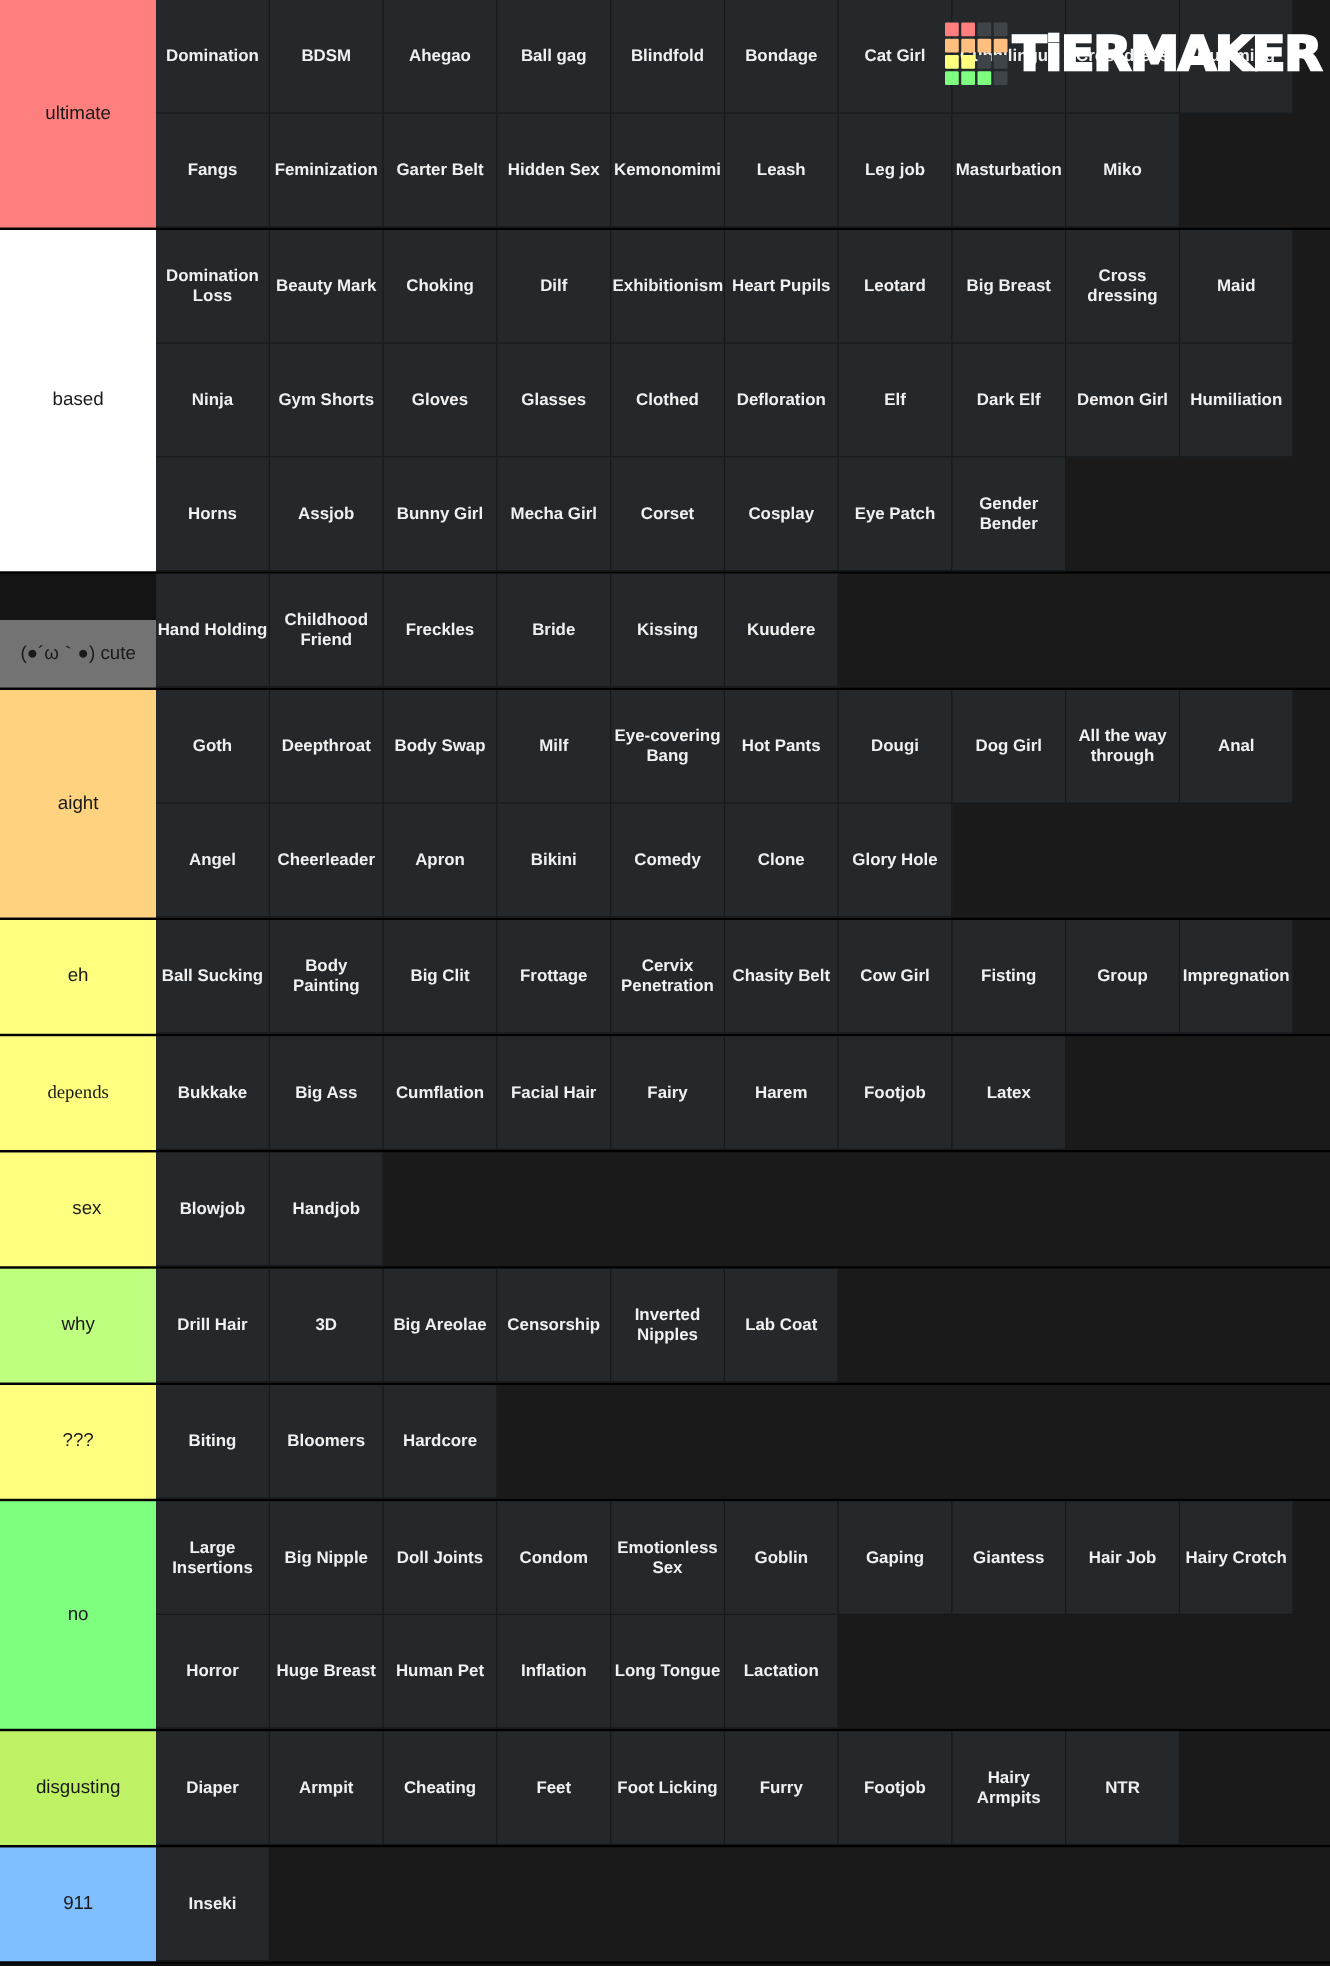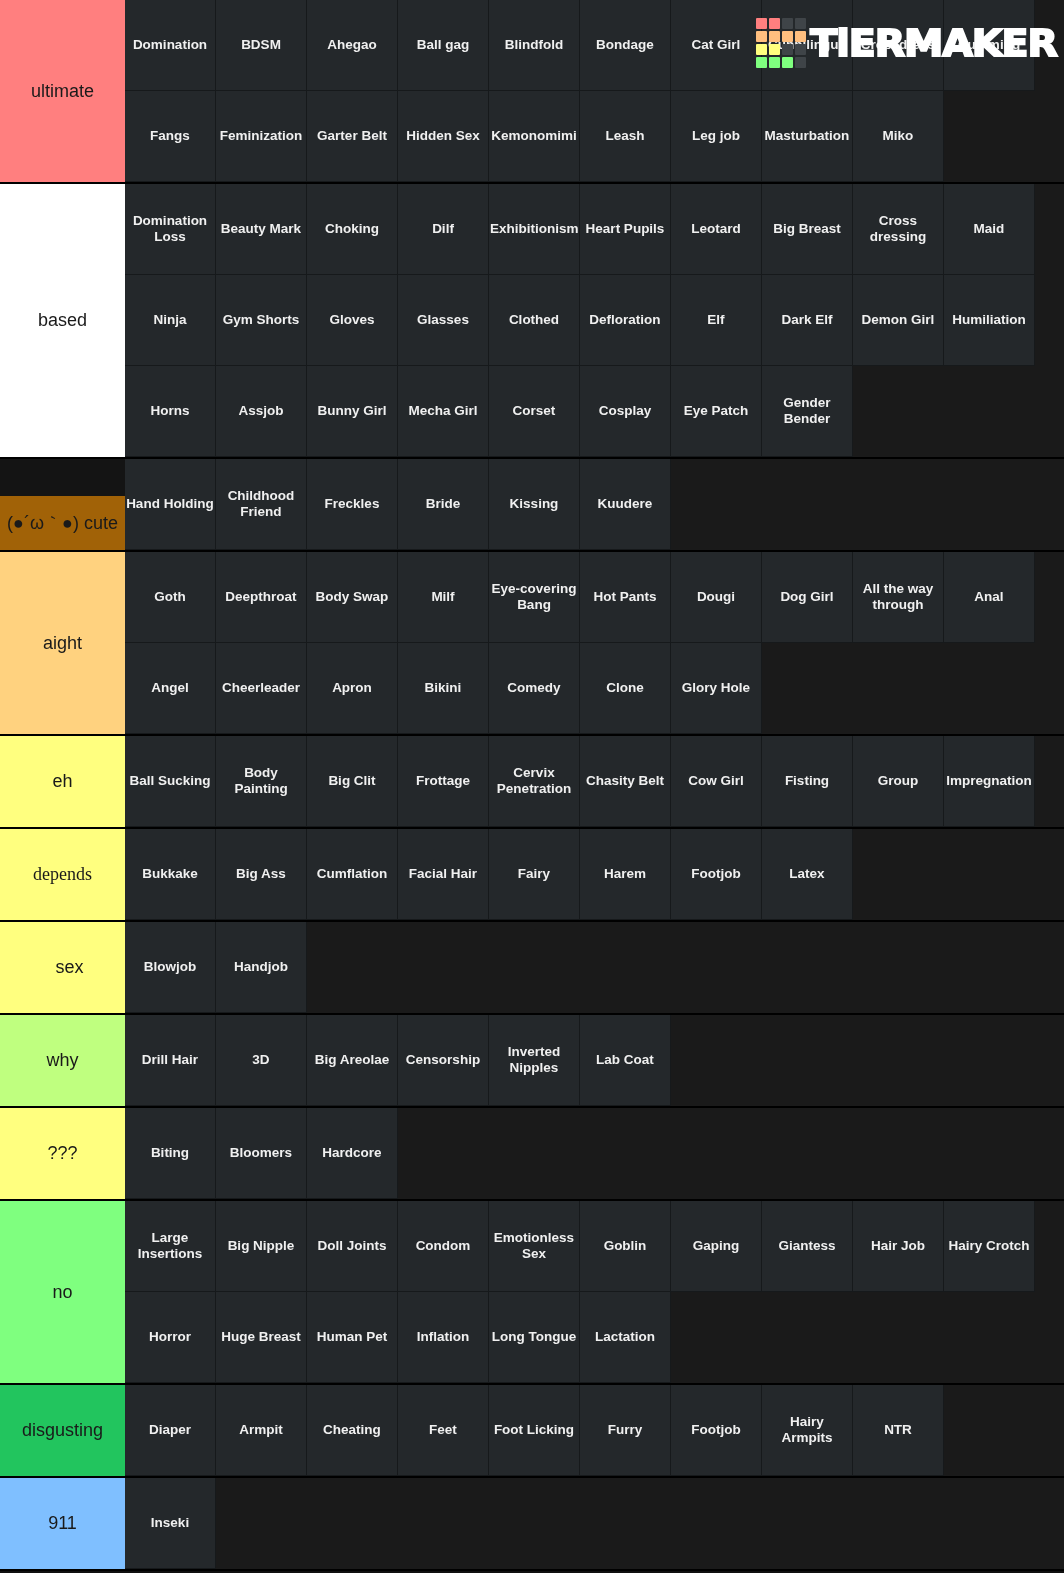--- a/index.html
+++ b/index.html
@@ -22,21 +22,21 @@
   }
   .tier-label {
     width: 125px;
     min-width: 125px;
     flex: 0 0 125px;
     display: flex;
     align-items: center;
     justify-content: center;
     text-align: center;
     color: #1a1a1a;
-    font-size: 18px;
+    font-size: 15px;
     font-family: "Liberation Sans", sans-serif;
     font-weight: 400;
     line-height: 1.25;
     padding: 2px;
     overflow: hidden;
     word-break: break-word;
   }
   .tier-items {
     flex: 1 1 auto;
     display: flex;
@@ -252,21 +252,21 @@
         </div>
         <div class="tier-item">
           <span>Eye Patch</span>
         </div>
         <div class="tier-item">
           <span>Gender Bender</span>
         </div>
       </div>
     </div>
     <div class="tier-row">
-      <div class="tier-label" style="background: #a16207; margin-top: 37px;">(●´ω｀●) cute</div>
+      <div class="tier-label" style="background: #737373; margin-top: 37px;">(●´ω｀●) cute</div>
       <div class="tier-items">
         <div class="tier-item">
           <span>Hand Holding</span>
         </div>
         <div class="tier-item">
           <span>Childhood Friend</span>
         </div>
         <div class="tier-item nowrapcell">
           <span>Freckles</span>
         </div>
@@ -496,21 +496,21 @@
         </div>
         <div class="tier-item">
           <span>Long Tongue</span>
         </div>
         <div class="tier-item nowrapcell">
           <span>Lactation</span>
         </div>
       </div>
     </div>
     <div class="tier-row">
-      <div class="tier-label" style="background: #22c55e;">disgusting</div>
+      <div class="tier-label" style="background: #bef264;">disgusting</div>
       <div class="tier-items">
         <div class="tier-item nowrapcell">
           <span>Diaper</span>
         </div>
         <div class="tier-item nowrapcell">
           <span>Armpit</span>
         </div>
         <div class="tier-item nowrapcell">
           <span>Cheating</span>
         </div>

